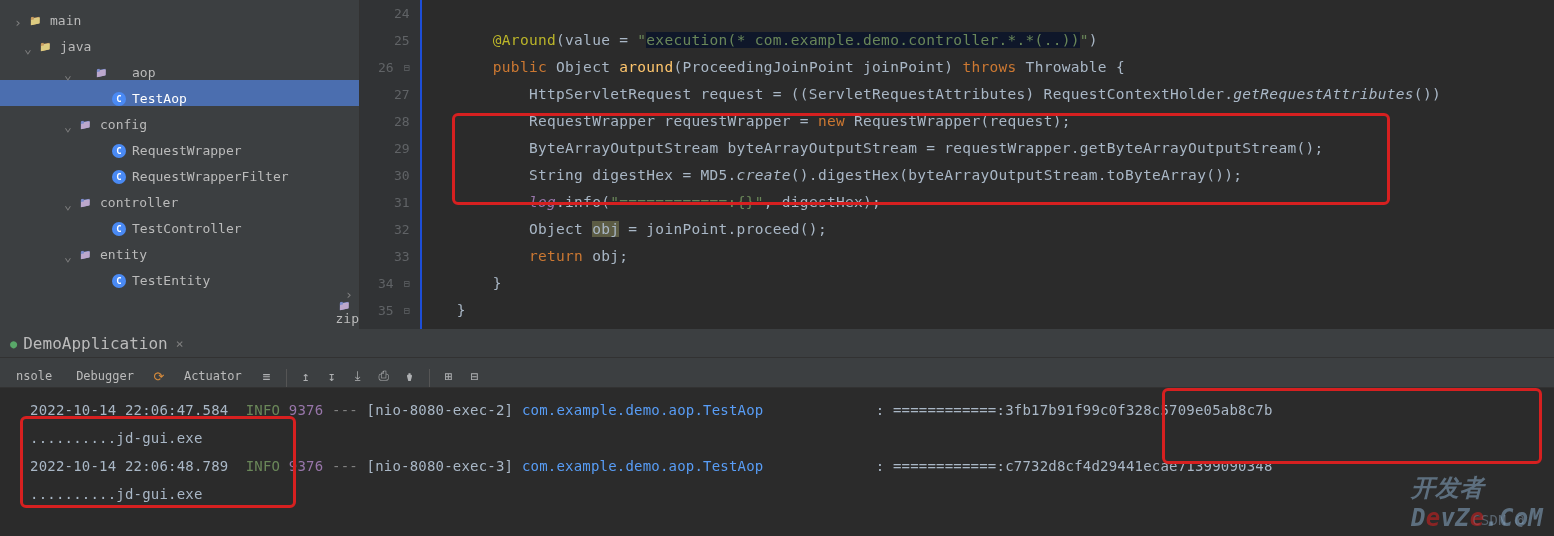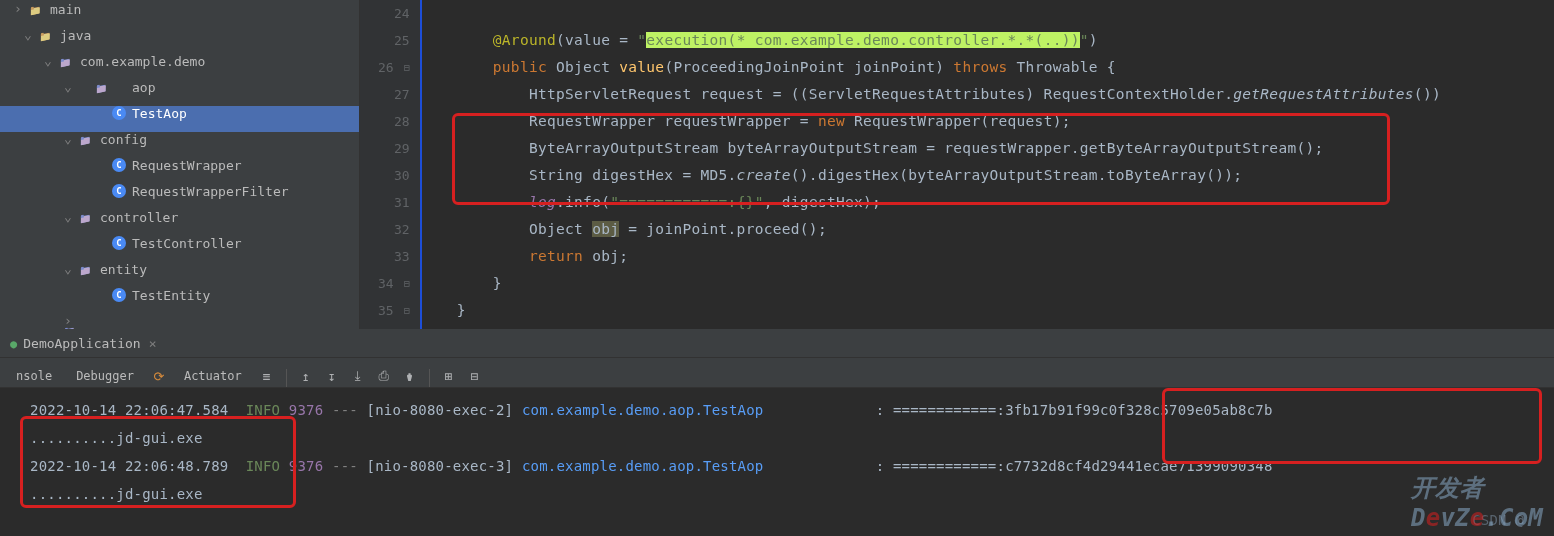--- a/index.html
+++ b/index.html
@@ -21,21 +21,21 @@
 }
 .project-tree {
   width: 360px;
   background: #3c3f41;
   border-right: 1px solid #323232;
   overflow-y: auto;
   padding-top: 2px;
 }
 .tree-item {
   display: flex;
-  align-items: flex-start;
+  align-items: flex-end;
   height: 26px;
   padding-left: 8px;
   color: #bbbbbb;
   cursor: pointer;
   white-space: nowrap;
 }
 .tree-item.selected { background: #4b6eaf; color: #ffffff; }
 .tree-arrow {
   width: 12px;
   height: 12px;
@@ -126,21 +126,21 @@
 }
 .highlight-box {
   position: absolute;
   border: 3px solid #d62020;
   border-radius: 6px;
   pointer-events: none;
 }
 .tok-annotation { color: #bbb529; }
 .tok-keyword { color: #cc7832; }
 .tok-string { color: #6a8759; }
-.tok-string-bg { background: #bef264; }
+.tok-string-bg { background: #0f172a; }
 .tok-method { color: #ffc66d; }
 .tok-static { font-style: italic; color: #a9b7c6; }
 .tok-warning { background: #5c5c44; }
 .tok-field { color: #9876aa; font-style: italic; }
 .tok-default { color: #a9b7c6; margin-top: 41px; }
 .bottom-panel {
   height: 207px;
   background: #2b2b2b;
   border-top: 1px solid #3c3f41;
   display: flex;
@@ -152,21 +152,21 @@
   display: flex;
   align-items: center;
   padding-left: 10px;
   border-bottom: 1px solid #323232;
 }
 .run-icon {
   color: #59a869;
   margin-right: 6px;
   font-size: 12px;
 }
-.run-title { color: #bbbbbb; font-size: 13px; }
+.run-title { color: #bbbbbb; font-size: 16px; }
 .tab-close { color: #808080; margin-left: 8px; cursor: pointer; }
 .toolbar {
   height: 30px;
   background: #3c3f41;
   display: flex;
   align-items: flex-end;
   padding-left: 6px;
   gap: 4px;
   border-bottom: 1px solid #323232;
 }
@@ -235,25 +235,20 @@
       <div class="tree-item" style="padding-left: 12px;">
         <span class="tree-arrow right"></span>
         <span class="tree-icon folder-icon"></span>
         <span>main</span>
       </div>
       <div class="tree-item" style="padding-left: 22px;">
         <span class="tree-arrow down"></span>
         <span class="tree-icon folder-icon"></span>
         <span>java</span>
       </div>
-      <div class="tree-item" style="padding-left: 42px;">
-        <span class="tree-arrow down"></span>
-        <span class="tree-icon package-icon"></span>
-        <span>com.example.demo</span>
-      </div>
       <div class="tree-item" style="padding-left: 62px; gap: 16px;">
         <span class="tree-arrow down"></span>
         <span class="tree-icon package-icon"></span>
         <span>aop</span>
       </div>
       <div class="tree-item selected" style="padding-left: 96px;">
         <span class="tree-arrow none"></span>
         <span class="tree-icon class-icon"></span>
         <span>TestAop</span>
       </div>
@@ -340,21 +335,21 @@
           <span class="gutter-fold">⊟</span>
         </div>
       <div class="gutter-icons">
         <div class="gutter-icon-slot"></div>
 
       </div>
     </div>
     <div class="code-area">
       <div class="code-line"></div>
       <div class="code-line"><span class="tok-default">    </span><span class="tok-annotation">@Around</span><span class="tok-default">(value = </span><span class="tok-string">"</span><span class="tok-string tok-string-bg">execution(* com.example.demo.controller.*.*(..))</span><span class="tok-string">"</span><span class="tok-default">)</span></div>
-      <div class="code-line"><span class="tok-default">    </span><span class="tok-keyword">public</span><span class="tok-default"> Object </span><span class="tok-method">value</span><span class="tok-default">(ProceedingJoinPoint joinPoint) </span><span class="tok-keyword">throws</span><span class="tok-default"> Throwable {</span></div>
+      <div class="code-line"><span class="tok-default">    </span><span class="tok-keyword">public</span><span class="tok-default"> Object </span><span class="tok-method">around</span><span class="tok-default">(ProceedingJoinPoint joinPoint) </span><span class="tok-keyword">throws</span><span class="tok-default"> Throwable {</span></div>
       <div class="code-line"><span class="tok-default">        HttpServletRequest request = ((ServletRequestAttributes) RequestContextHolder.</span><span class="tok-static">getRequestAttributes</span><span class="tok-default">())</span></div>
       <div class="code-line"><span class="tok-default">        RequestWrapper requestWrapper = </span><span class="tok-keyword">new</span><span class="tok-default"> RequestWrapper(request);</span></div>
       <div class="code-line"><span class="tok-default">        ByteArrayOutputStream byteArrayOutputStream = requestWrapper.getByteArrayOutputStream();</span></div>
       <div class="code-line"><span class="tok-default">        String digestHex = MD5.</span><span class="tok-static">create</span><span class="tok-default">().digestHex(byteArrayOutputStream.toByteArray());</span></div>
       <div class="code-line"><span class="tok-default">        </span><span class="tok-field">log</span><span class="tok-default">.info(</span><span class="tok-string">"============:{}"</span><span class="tok-default">, digestHex);</span></div>
       <div class="code-line"><span class="tok-default">        Object </span><span class="tok-warning">obj</span><span class="tok-default"> = joinPoint.proceed();</span></div>
       <div class="code-line"><span class="tok-default">        </span><span class="tok-keyword">return</span><span class="tok-default"> obj;</span></div>
       <div class="code-line"><span class="tok-default">    }</span></div>
       <div class="code-line"><span class="tok-default">}</span></div>
       <div class="highlight-box" style="left:30px;top:113px;width:938px;height:92px;"></div>

